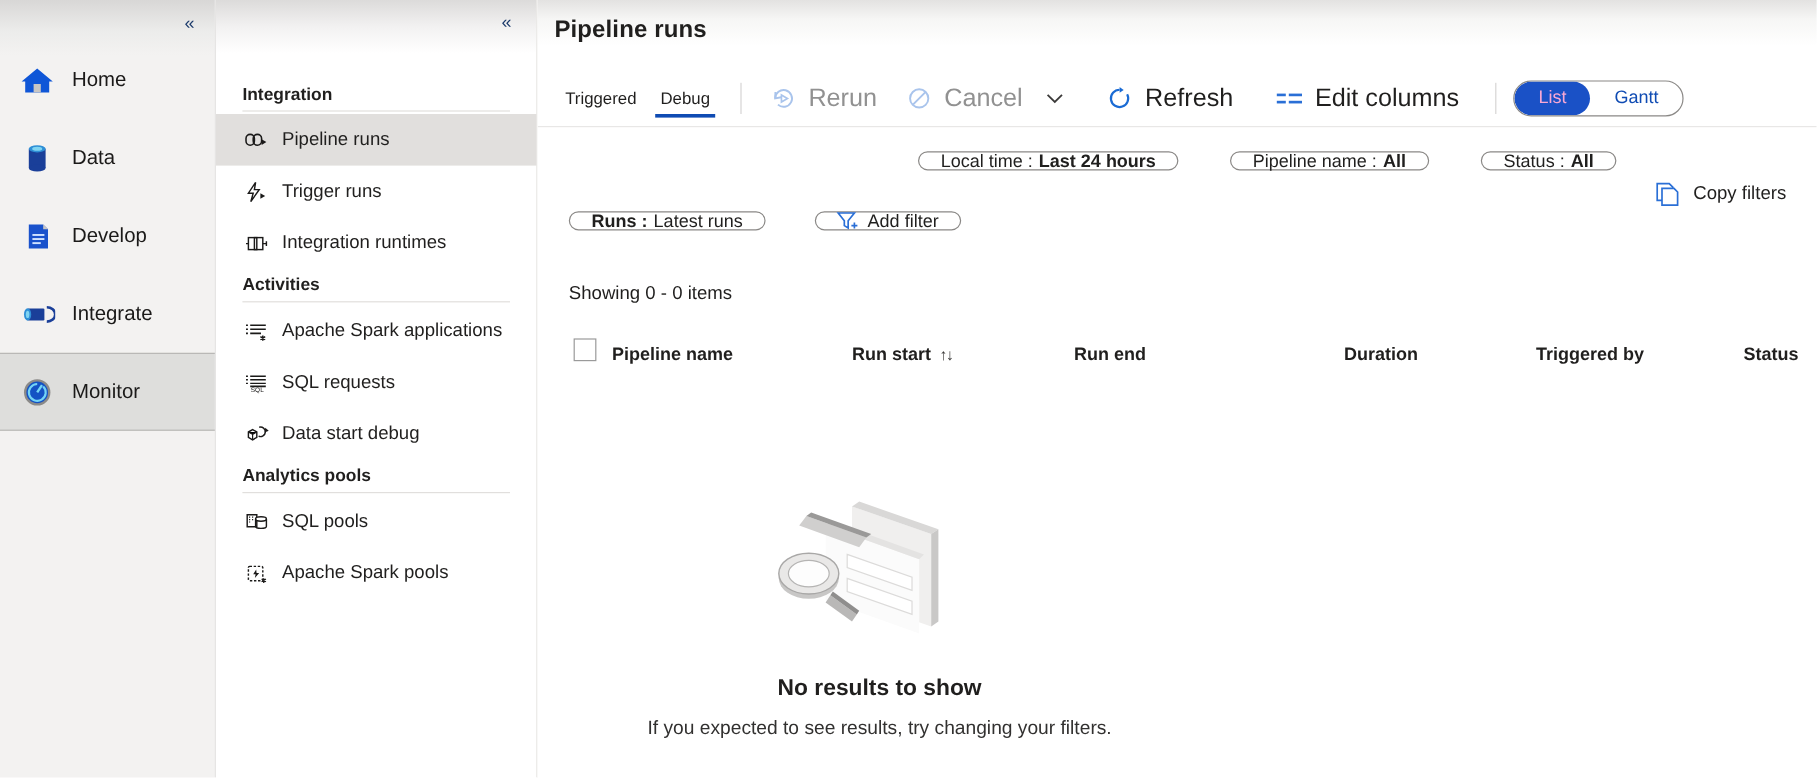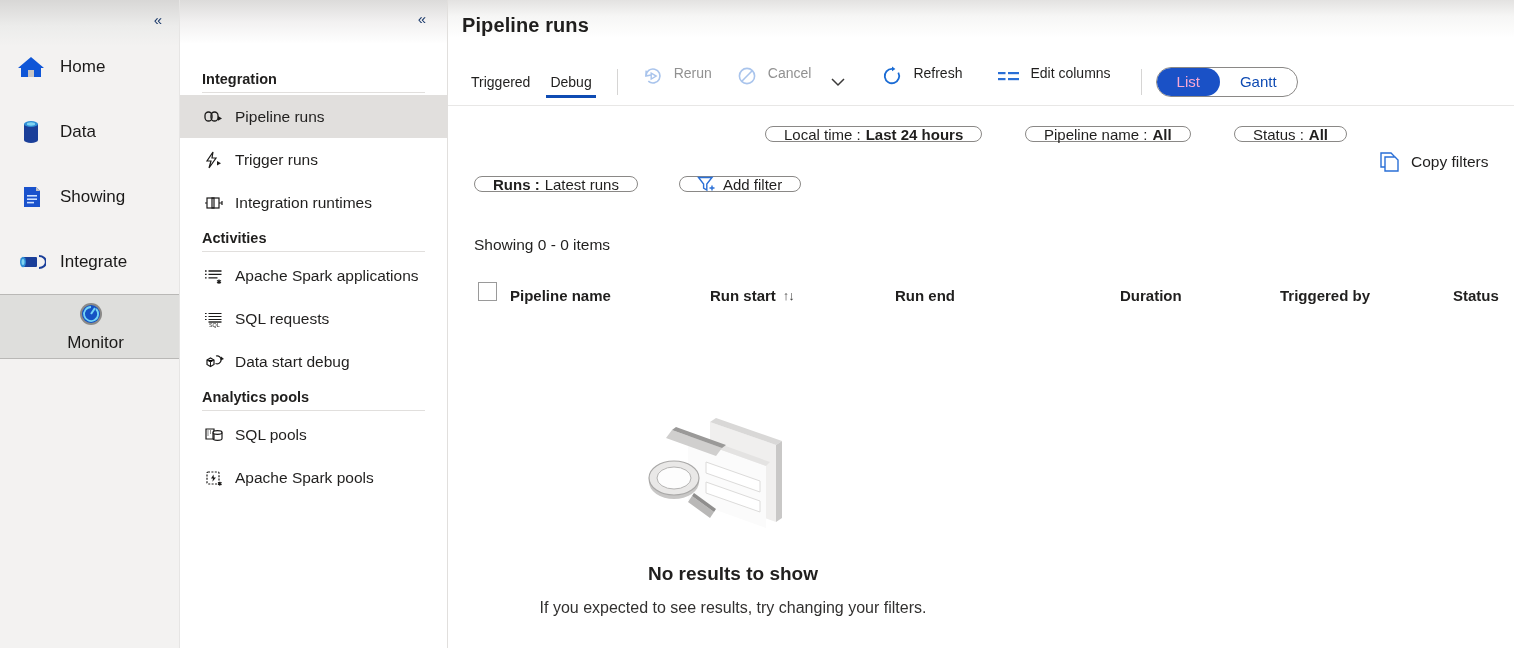--- a/index.html
+++ b/index.html
@@ -37,21 +37,20 @@
     display: flex; align-items: center;
     padding-left: 12px;
     cursor: pointer;
     font-size: 17px;
     color: #1b1a19;
   }
   .rail-item.selected {
     background: #dededc;
     border-top: 1px solid #b9b8b6;
     border-bottom: 1px solid #b9b8b6;
-    flex-direction: column;
   }
   .rail-item .glyph {
     width: 38px; height: 34px;
     flex: 0 0 38px;
     display: flex; align-items: center; justify-content: center;
     margin-right: 10px;
   }
   .rail-item .label { white-space: nowrap; }
 
   
@@ -124,23 +123,23 @@
     white-space: nowrap;
   }
   .tab:first-child { margin-left: 14px; }
   .tab.active::after {
     content: ""; position: absolute;
     left: 5px; right: 5px; bottom: 8px; height: 2.5px;
     background: #0f4bb3;
   }
   .vsep { width: 1px; height: 26px; background: #d6d5d4; margin: 0 14px; flex: 0 0 1px; }
   .cmdbtn {
-    height: 34px; display: flex; 
+    height: 34px; display: flex; align-items: center;
     padding: 0 8px; margin-right: 6px;
-    font-size: 14px; color: #201f1e;
+    font-size: 21px; color: #201f1e;
     cursor: pointer; white-space: nowrap;
   }
   .cmdbtn.disabled { color: #919191; cursor: default; }
   .cmdbtn .cglyph {
     width: 26px; height: 22px; flex: 0 0 26px;
     display: flex; align-items: center; justify-content: center;
     margin-right: 8px;
   }
   .chevbtn {
     width: 26px; height: 30px; margin-right: 4px;
@@ -258,21 +257,21 @@
       <div class="rail-item">
         <span class="glyph">
           <svg width="30" height="28" viewBox="0 0 30 28">
             <path d="M8 4 H20 L24 8 V24 H8 Z" fill="#1952cc"></path>
             <path d="M20 4 L24 8 H20 Z" fill="#c8c6c4"></path>
             <rect x="11" y="12" width="10" height="1.6" fill="#cfe2ff"></rect>
             <rect x="11" y="15.4" width="10" height="1.6" fill="#cfe2ff"></rect>
             <rect x="11" y="18.8" width="7" height="1.6" fill="#cfe2ff"></rect>
           </svg>
         </span>
-        <span class="label">Showing</span>
+        <span class="label">Develop</span>
       </div>
 
       <div class="rail-item">
         <span class="glyph">
           <svg width="30" height="28" viewBox="0 0 30 28">
             <rect x="7" y="9" width="14" height="10" rx="1" fill="#1a3f99"></rect>
             <ellipse cx="7" cy="14" rx="3" ry="5.2" fill="#2e8fd6"></ellipse>
             <ellipse cx="7" cy="14" rx="1.5" ry="3" fill="#7fd4f2"></ellipse>
             <path d="M23 8 a7 6 0 0 1 0 12" stroke="#1a3f99" stroke-width="2.2" fill="none"></path>
           </svg>

